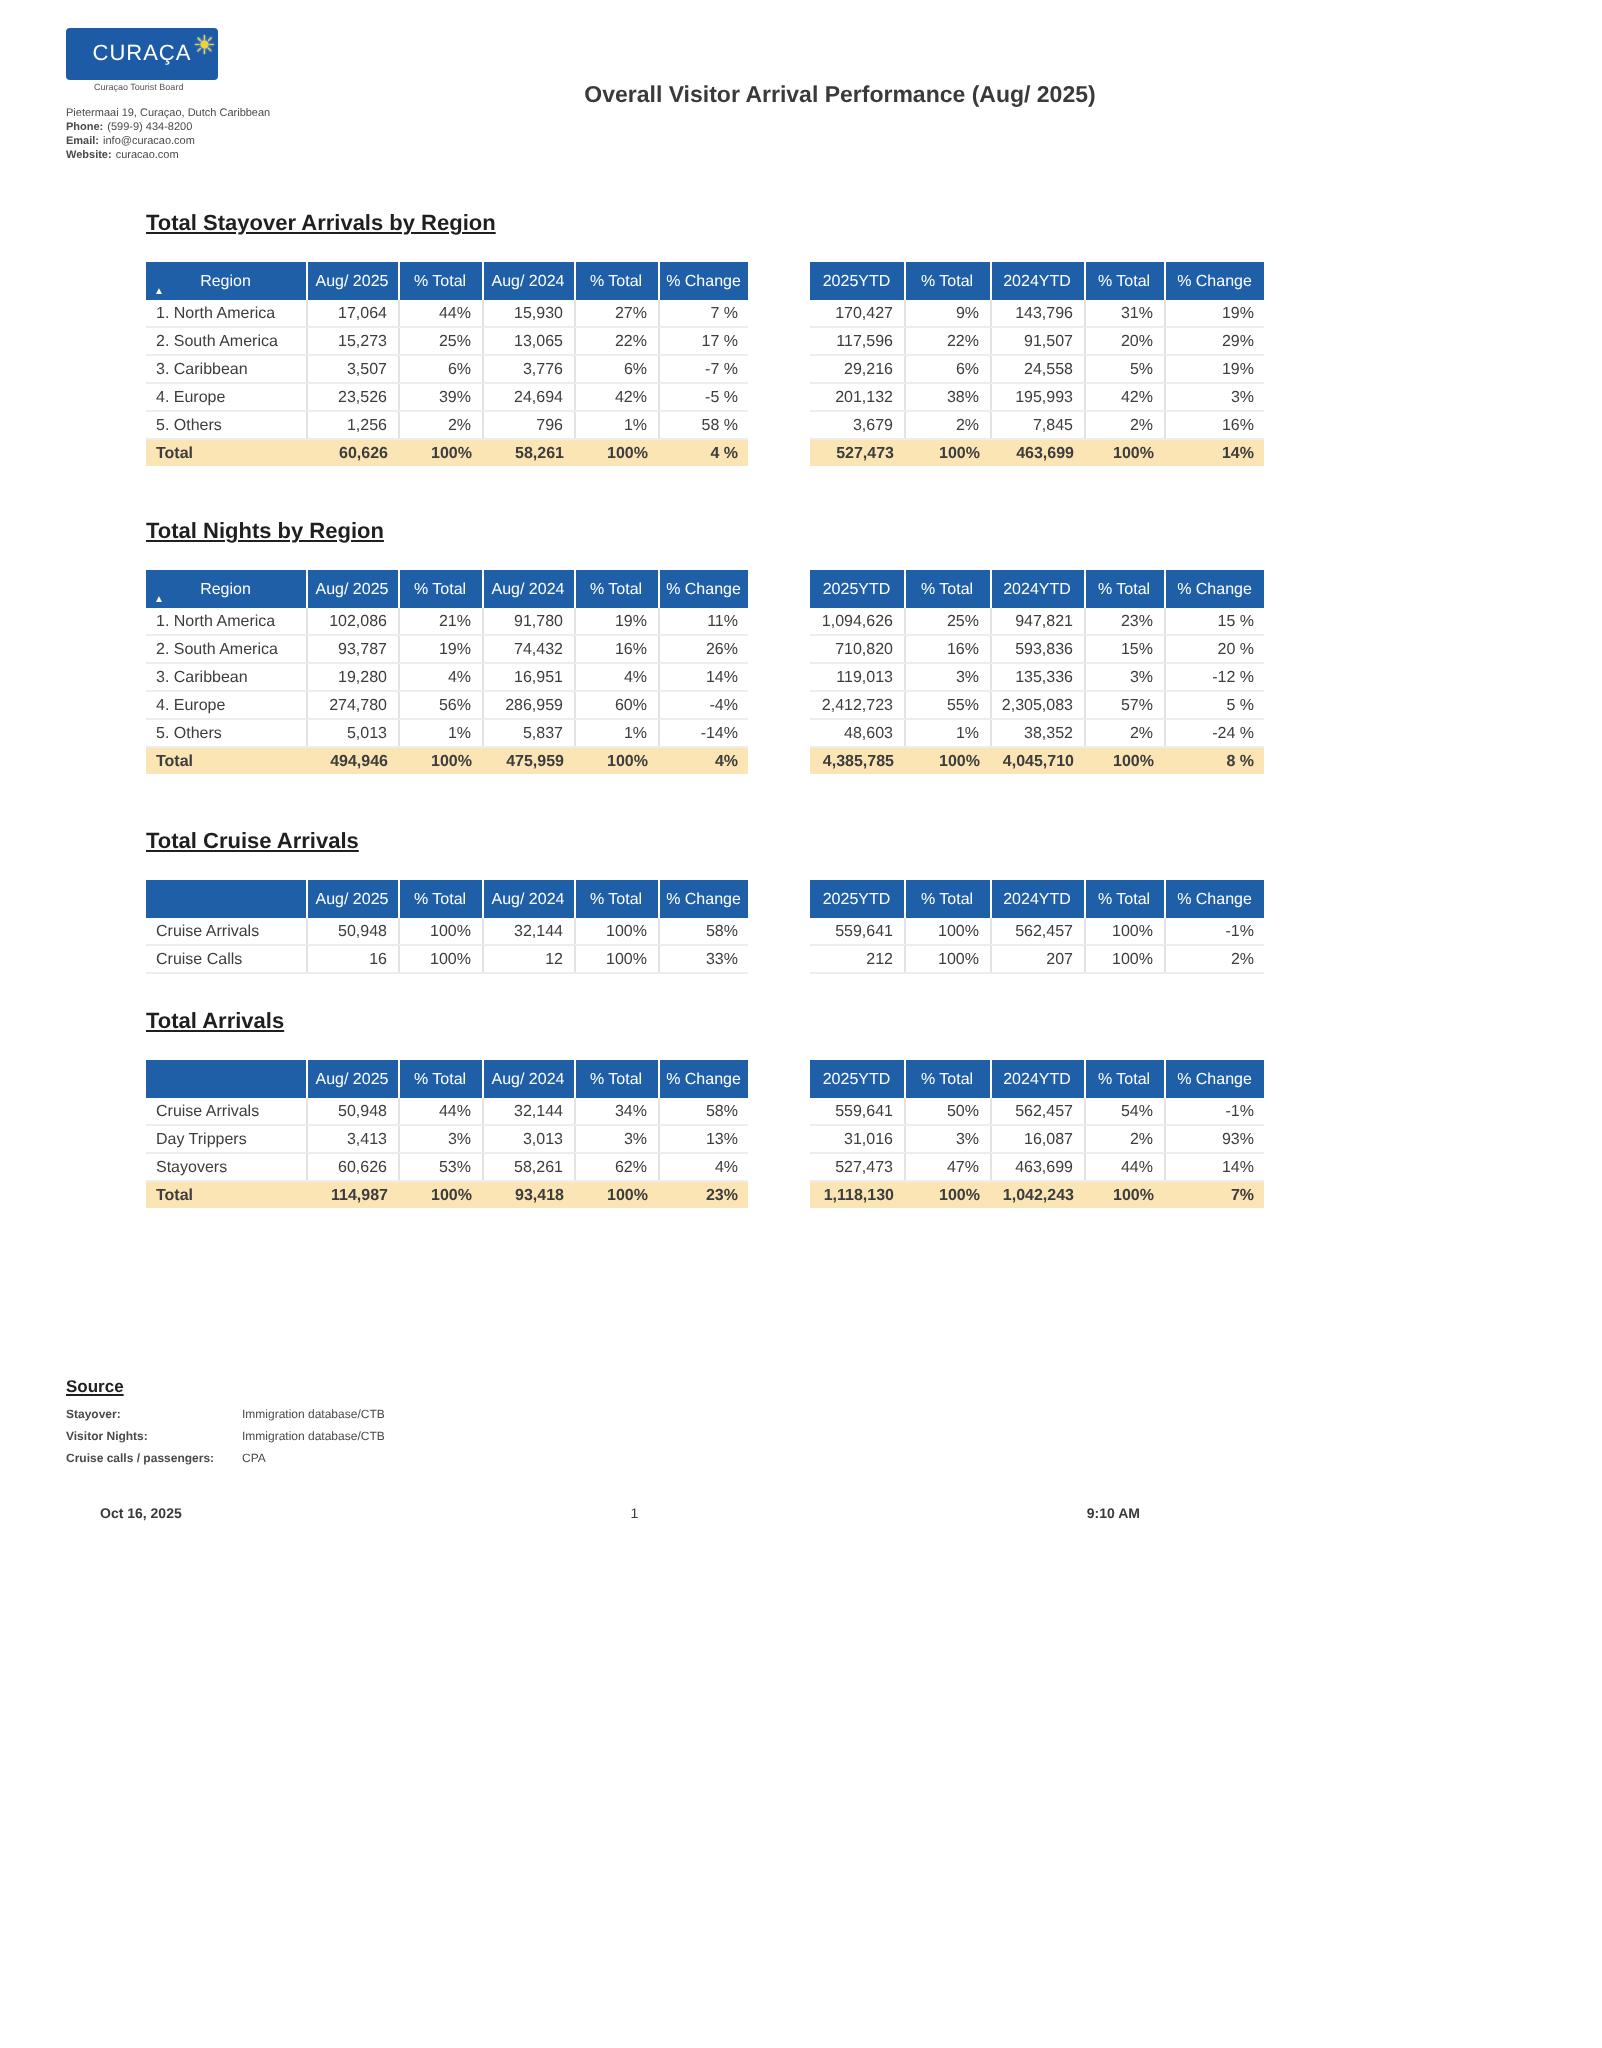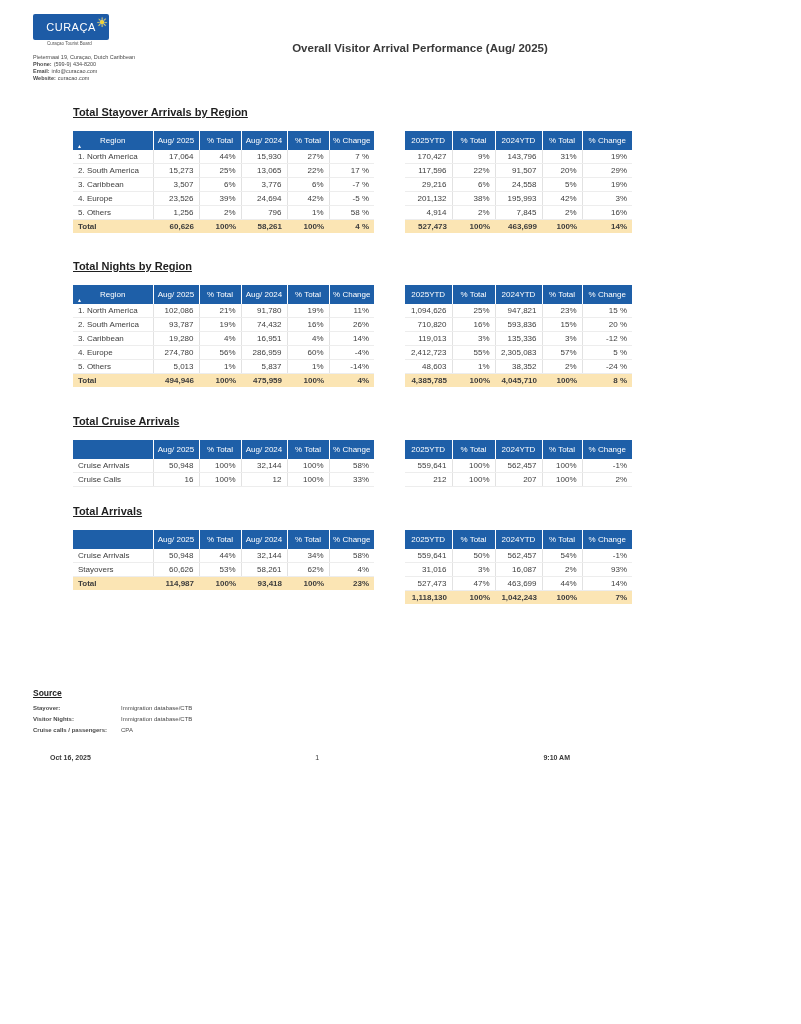--- a/index.html
+++ b/index.html
@@ -216,21 +216,21 @@
                 <td>19%</td>
               </tr>
               <tr>
                 <td>201,132</td>
                 <td>38%</td>
                 <td>195,993</td>
                 <td>42%</td>
                 <td>3%</td>
               </tr>
               <tr>
-                <td>4,914</td>
+                <td>3,679</td>
                 <td>2%</td>
                 <td>7,845</td>
                 <td>2%</td>
                 <td>16%</td>
               </tr>
               <tr class="total">
                 <td>527,473</td>
                 <td>100%</td>
                 <td>463,699</td>
                 <td>100%</td>
@@ -492,20 +492,28 @@
             <tbody>
               <tr>
                 <td class="label">Cruise Arrivals</td>
                 <td>50,948</td>
                 <td>44%</td>
                 <td>32,144</td>
                 <td>34%</td>
                 <td>58%</td>
               </tr>
               <tr>
+                <td class="label">Day Trippers</td>
+                <td>3,413</td>
+                <td>3%</td>
+                <td>3,013</td>
+                <td>3%</td>
+                <td>13%</td>
+              </tr>
+              <tr>
                 <td class="label">Stayovers</td>
                 <td>60,626</td>
                 <td>53%</td>
                 <td>58,261</td>
                 <td>62%</td>
                 <td>4%</td>
               </tr>
               <tr class="total">
                 <td class="label">Total</td>
                 <td>114,987</td>

